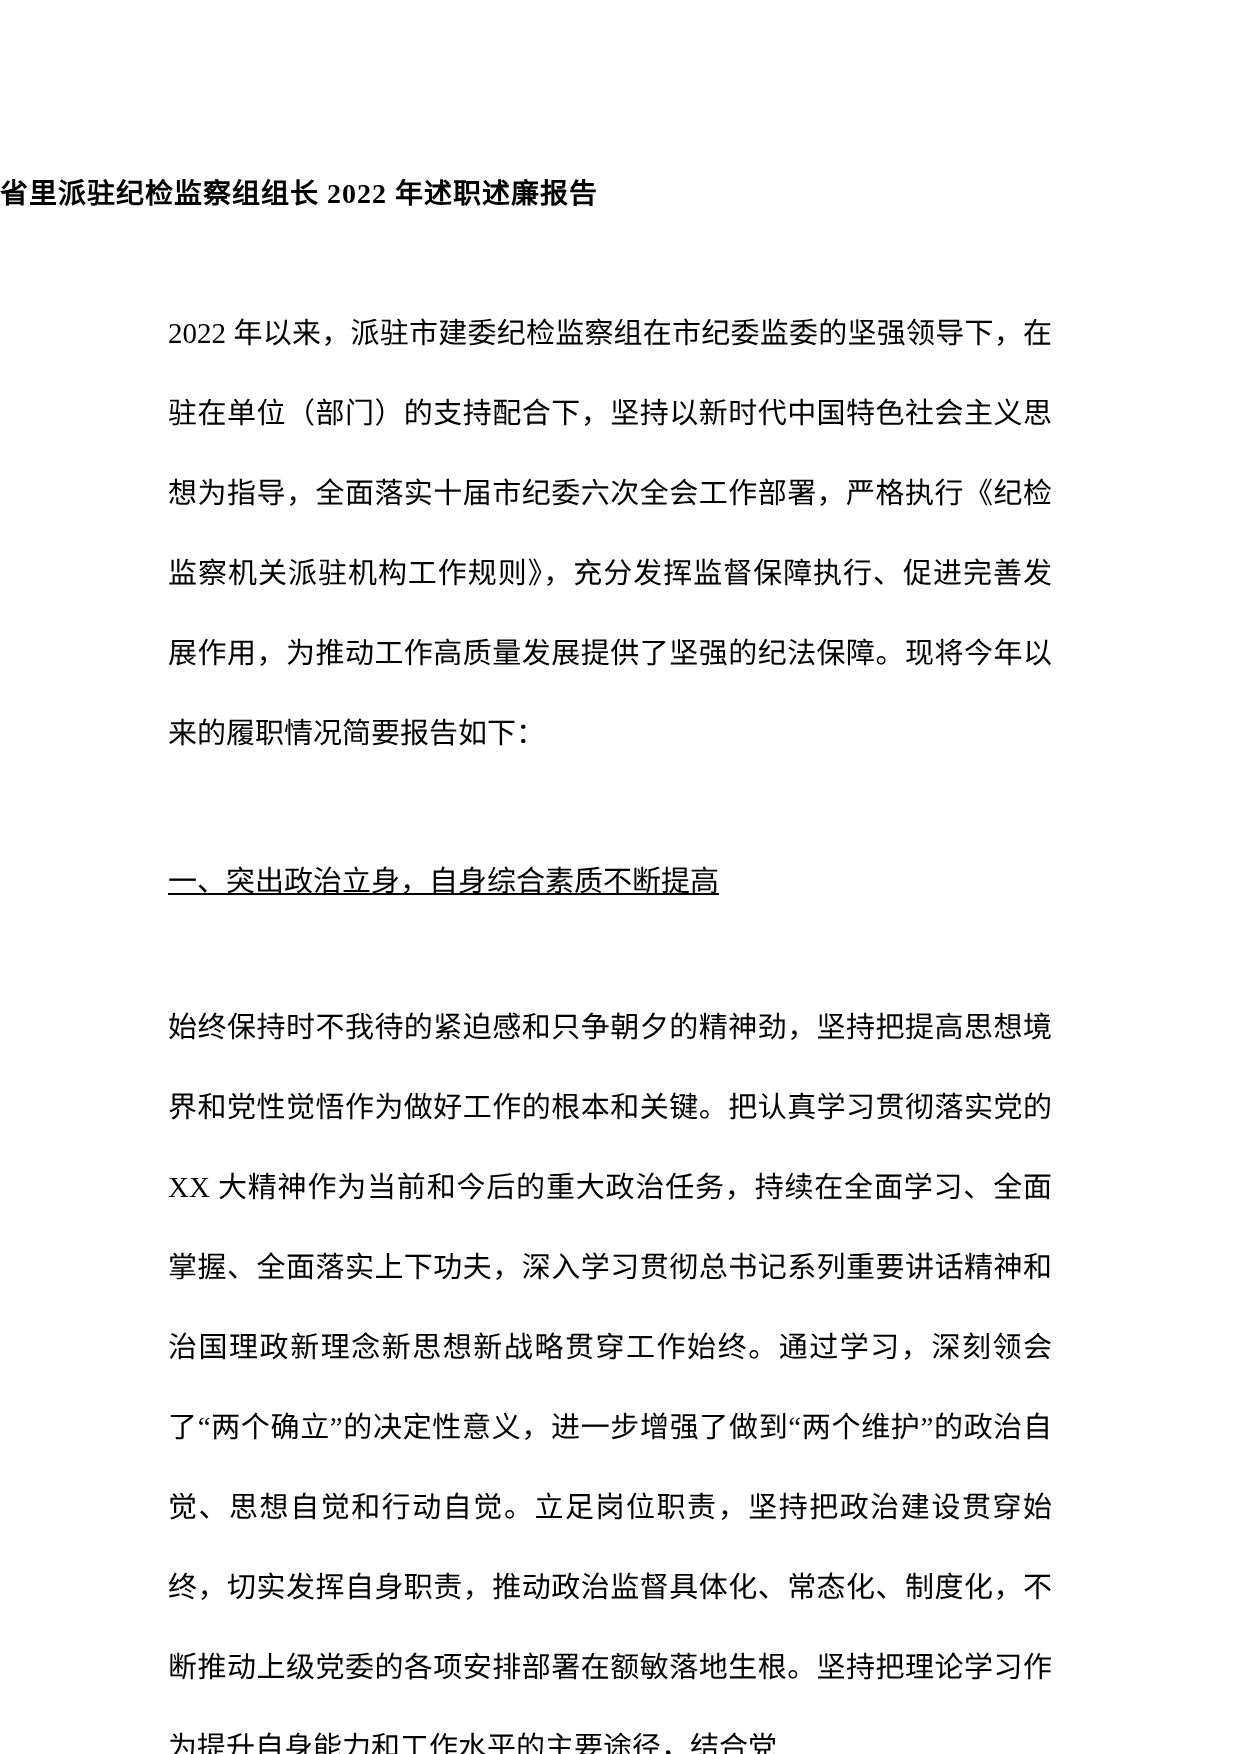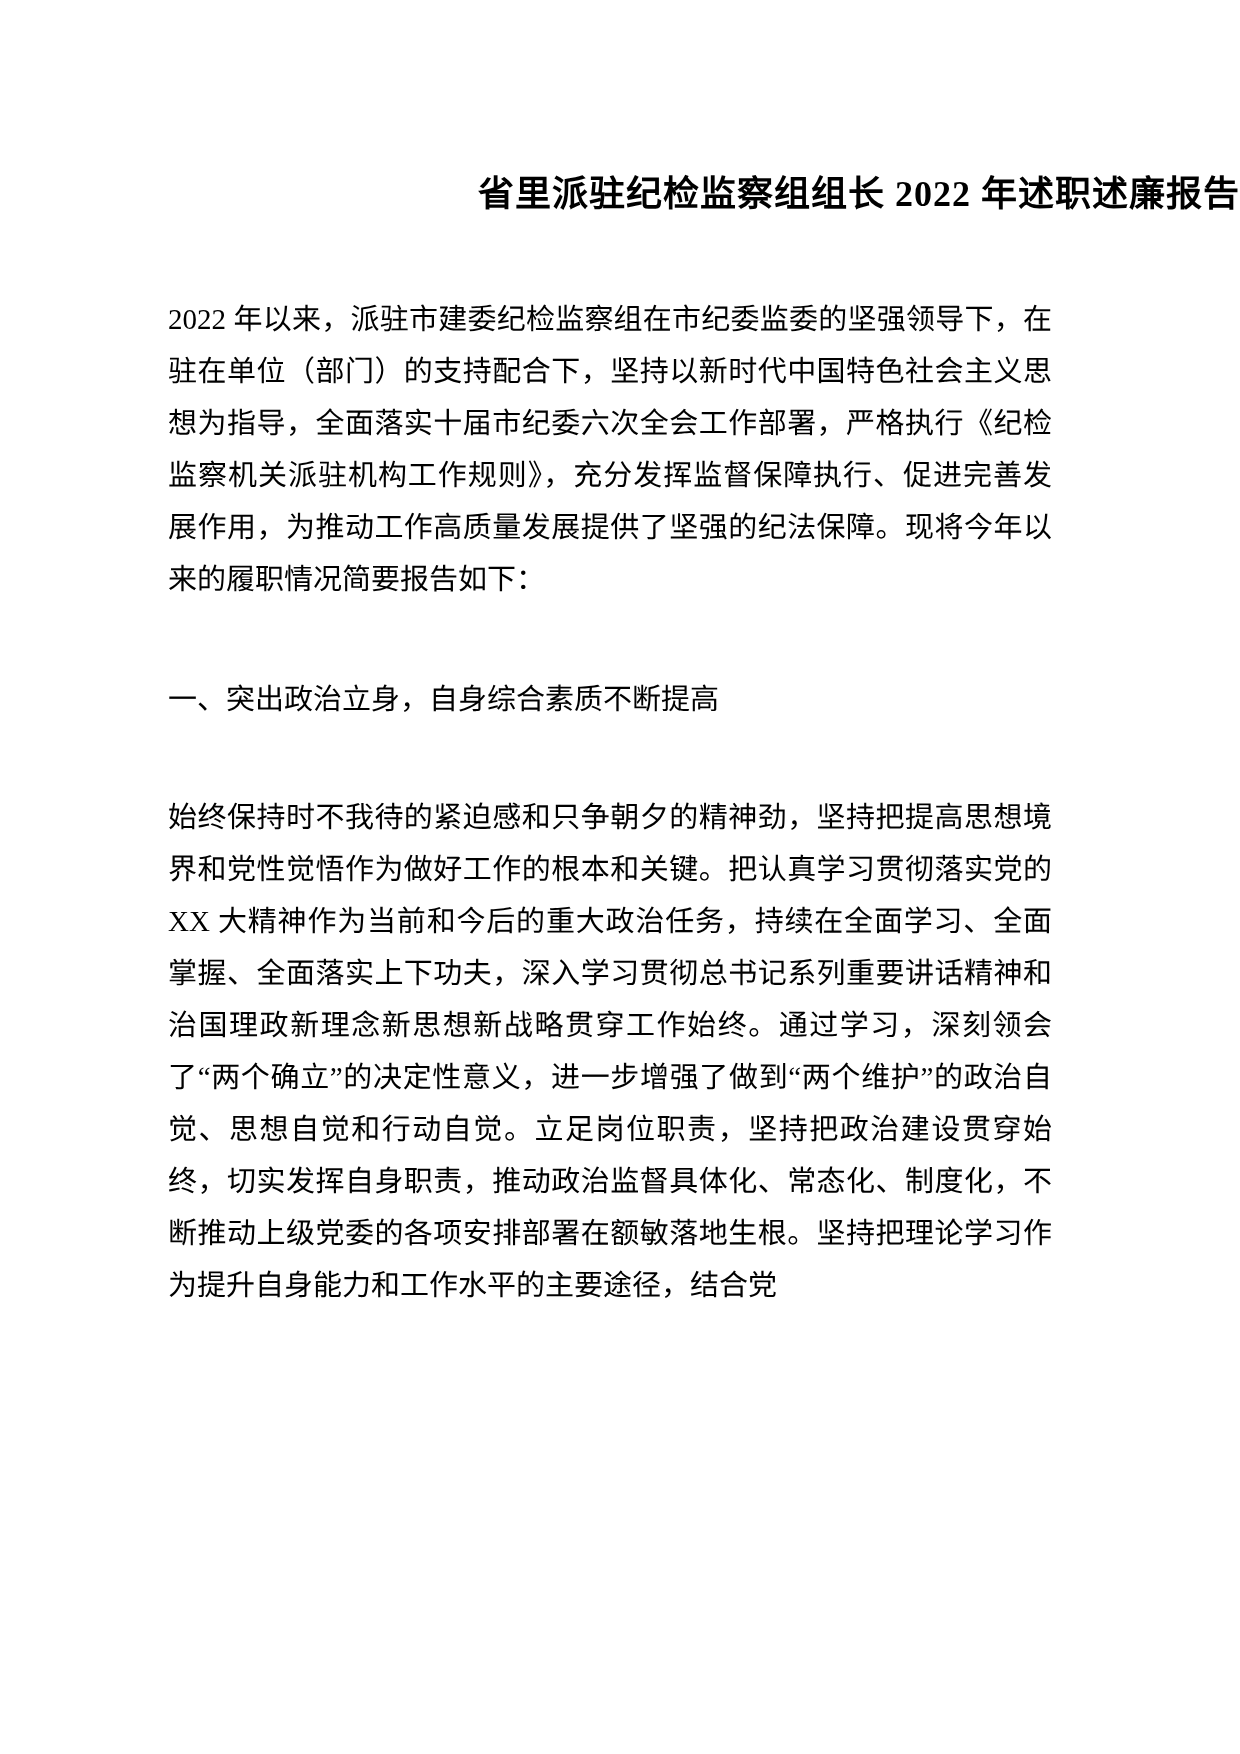--- a/index.html
+++ b/index.html
@@ -12,42 +12,41 @@
     width: 1240px;
     height: 1754px;
     background: #ffffff;
     color: #000000;
     overflow: hidden;
     
     font-family: "Liberation Serif", "DejaVu Sans", sans-serif;
   }
   .title-block {
     margin-top: 160px;
-    text-align: right;
+    text-align: left;
     font-weight: 700;
-    font-size: 36px;
+    font-size: 28px;
     line-height: 68px;
     letter-spacing: 1px;
-    margin-left: 33px;
   }
   .doc-body {
     padding: 0 188px 0 168px;
   }
   .doc-body p {
     margin: 0;
     font-size: 29px;
-    line-height: 52px;
+    line-height: 80px;
     letter-spacing: 0;
     text-align: justify;
     text-align-last: left;
     text-justify: inter-ideograph;
     line-break: strict;
   }
   .doc-body p.body:nth-child(1) { margin-top: 65px; }
-  .doc-body p.heading          { margin-top: 68px; text-align: center; }
+  .doc-body p.heading          { margin-top: 68px; text-align: center; text-decoration: underline; }
   .doc-body p.heading + p.body { margin-top: 66px; }
 </style>
 </head>
 <body>
 
 <div class="page">
   <div class="title-block">
     <div>省里派驻纪检监察组组长 2022 年述职述廉报告</div>
   </div>
   <div class="doc-body">

